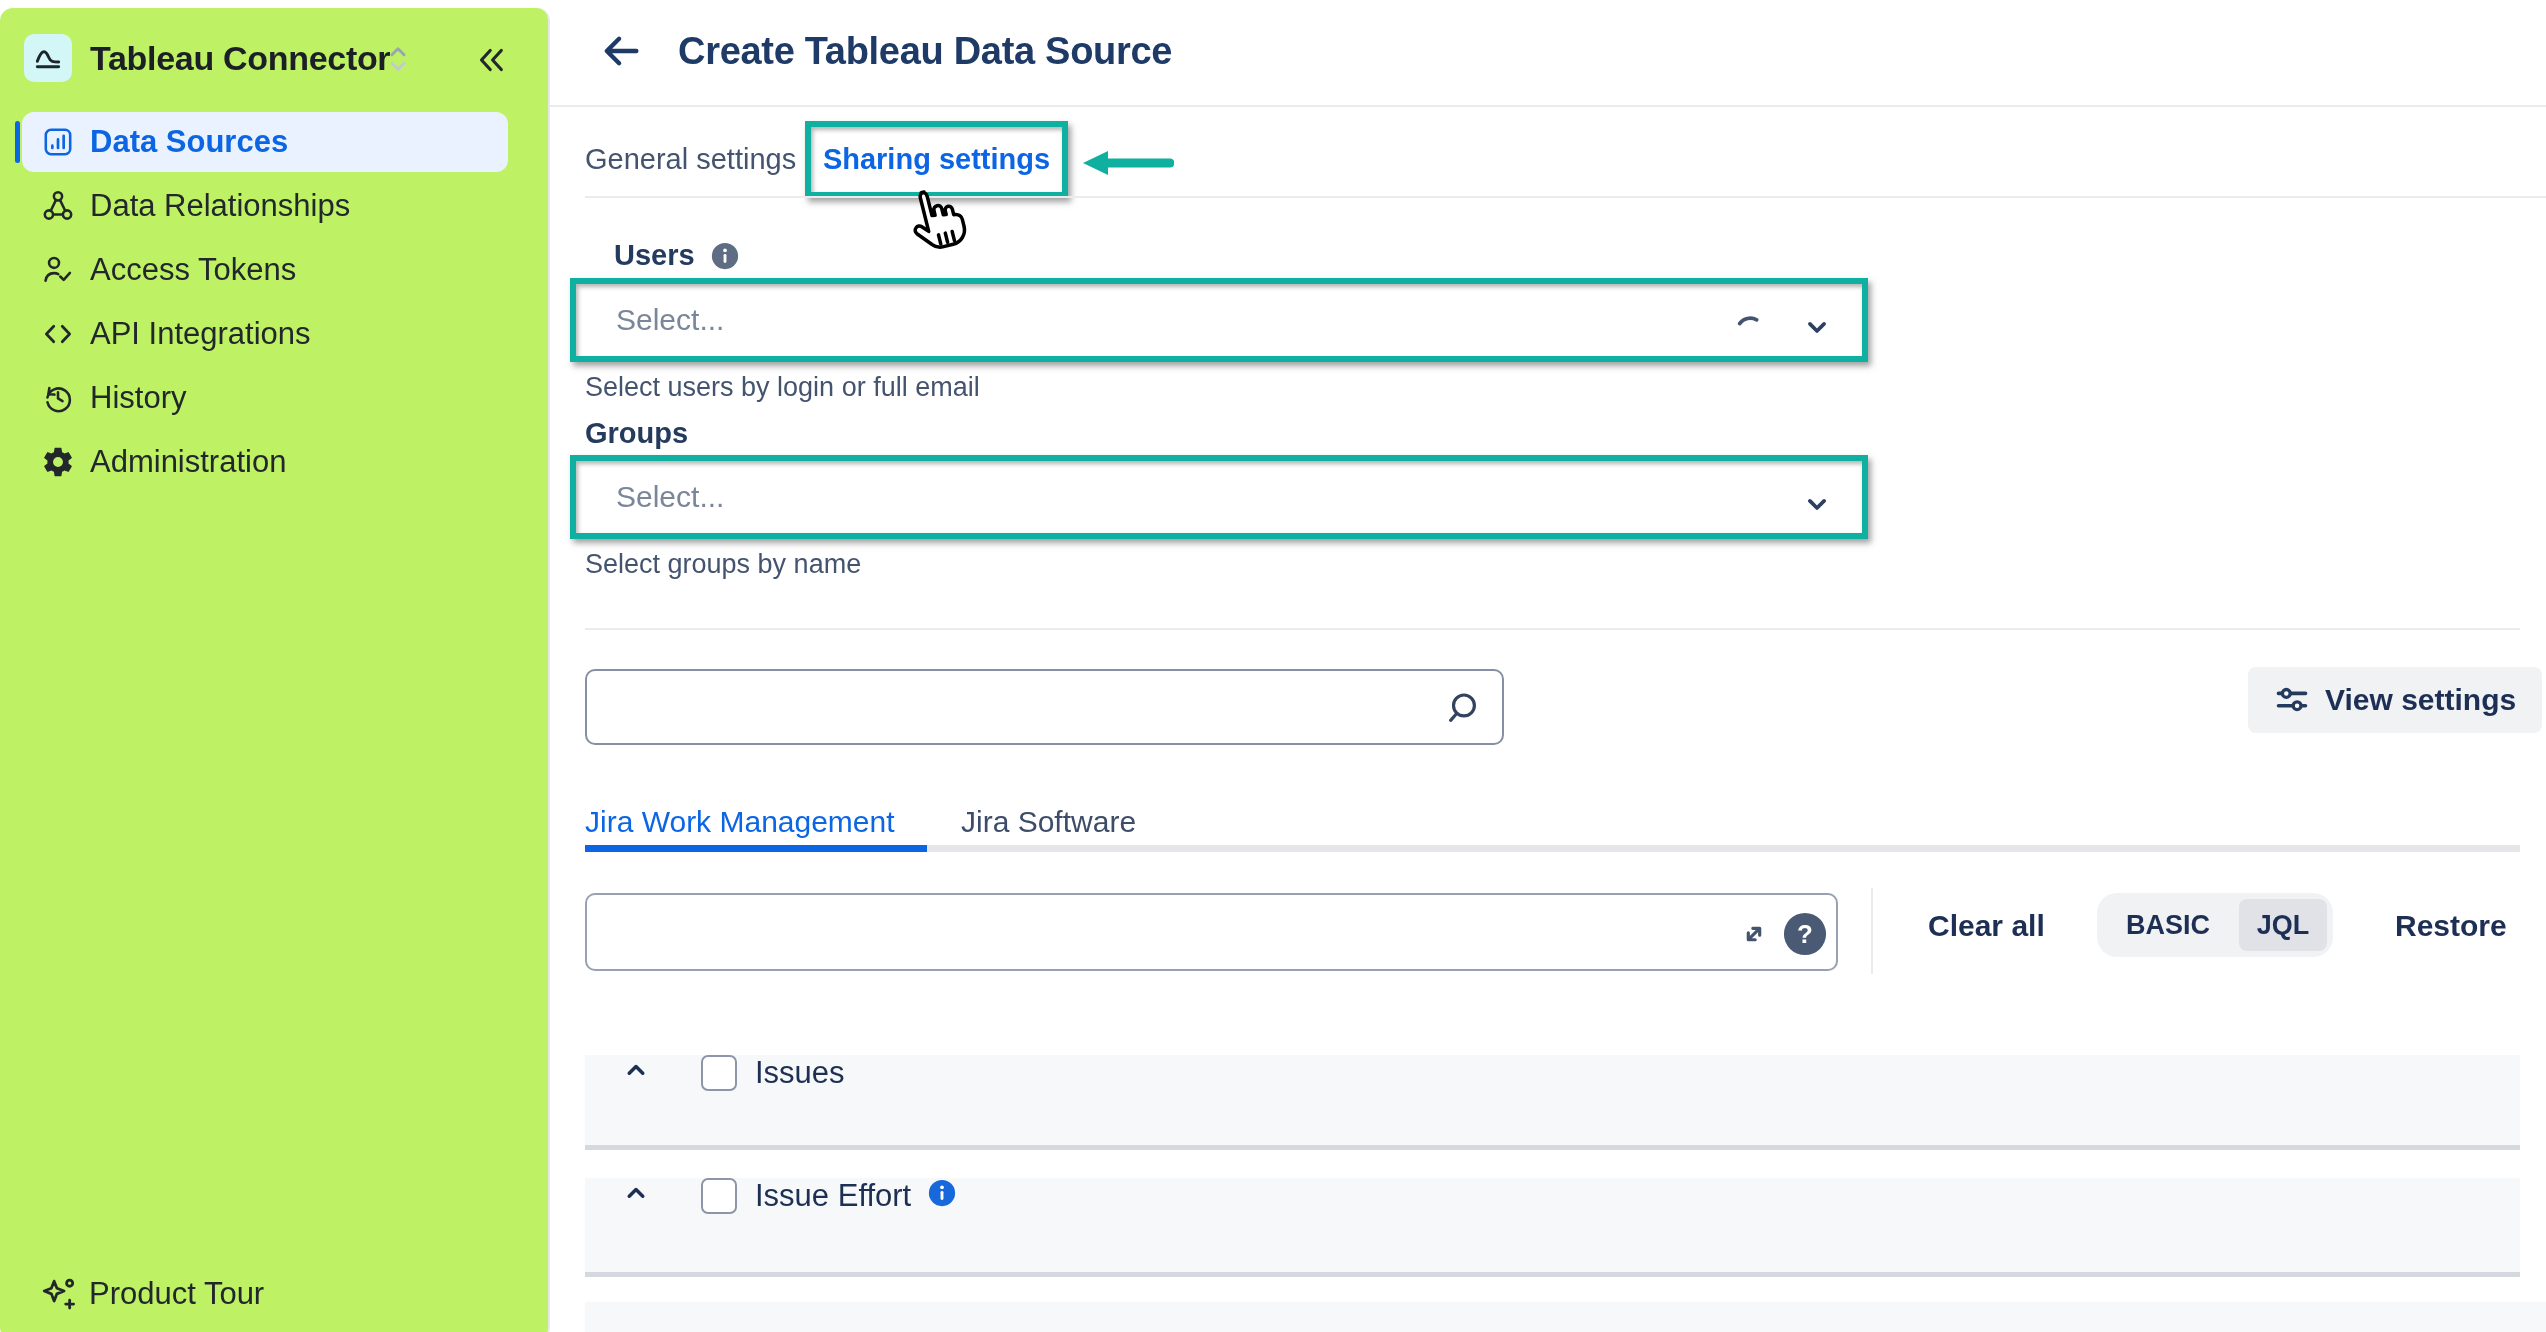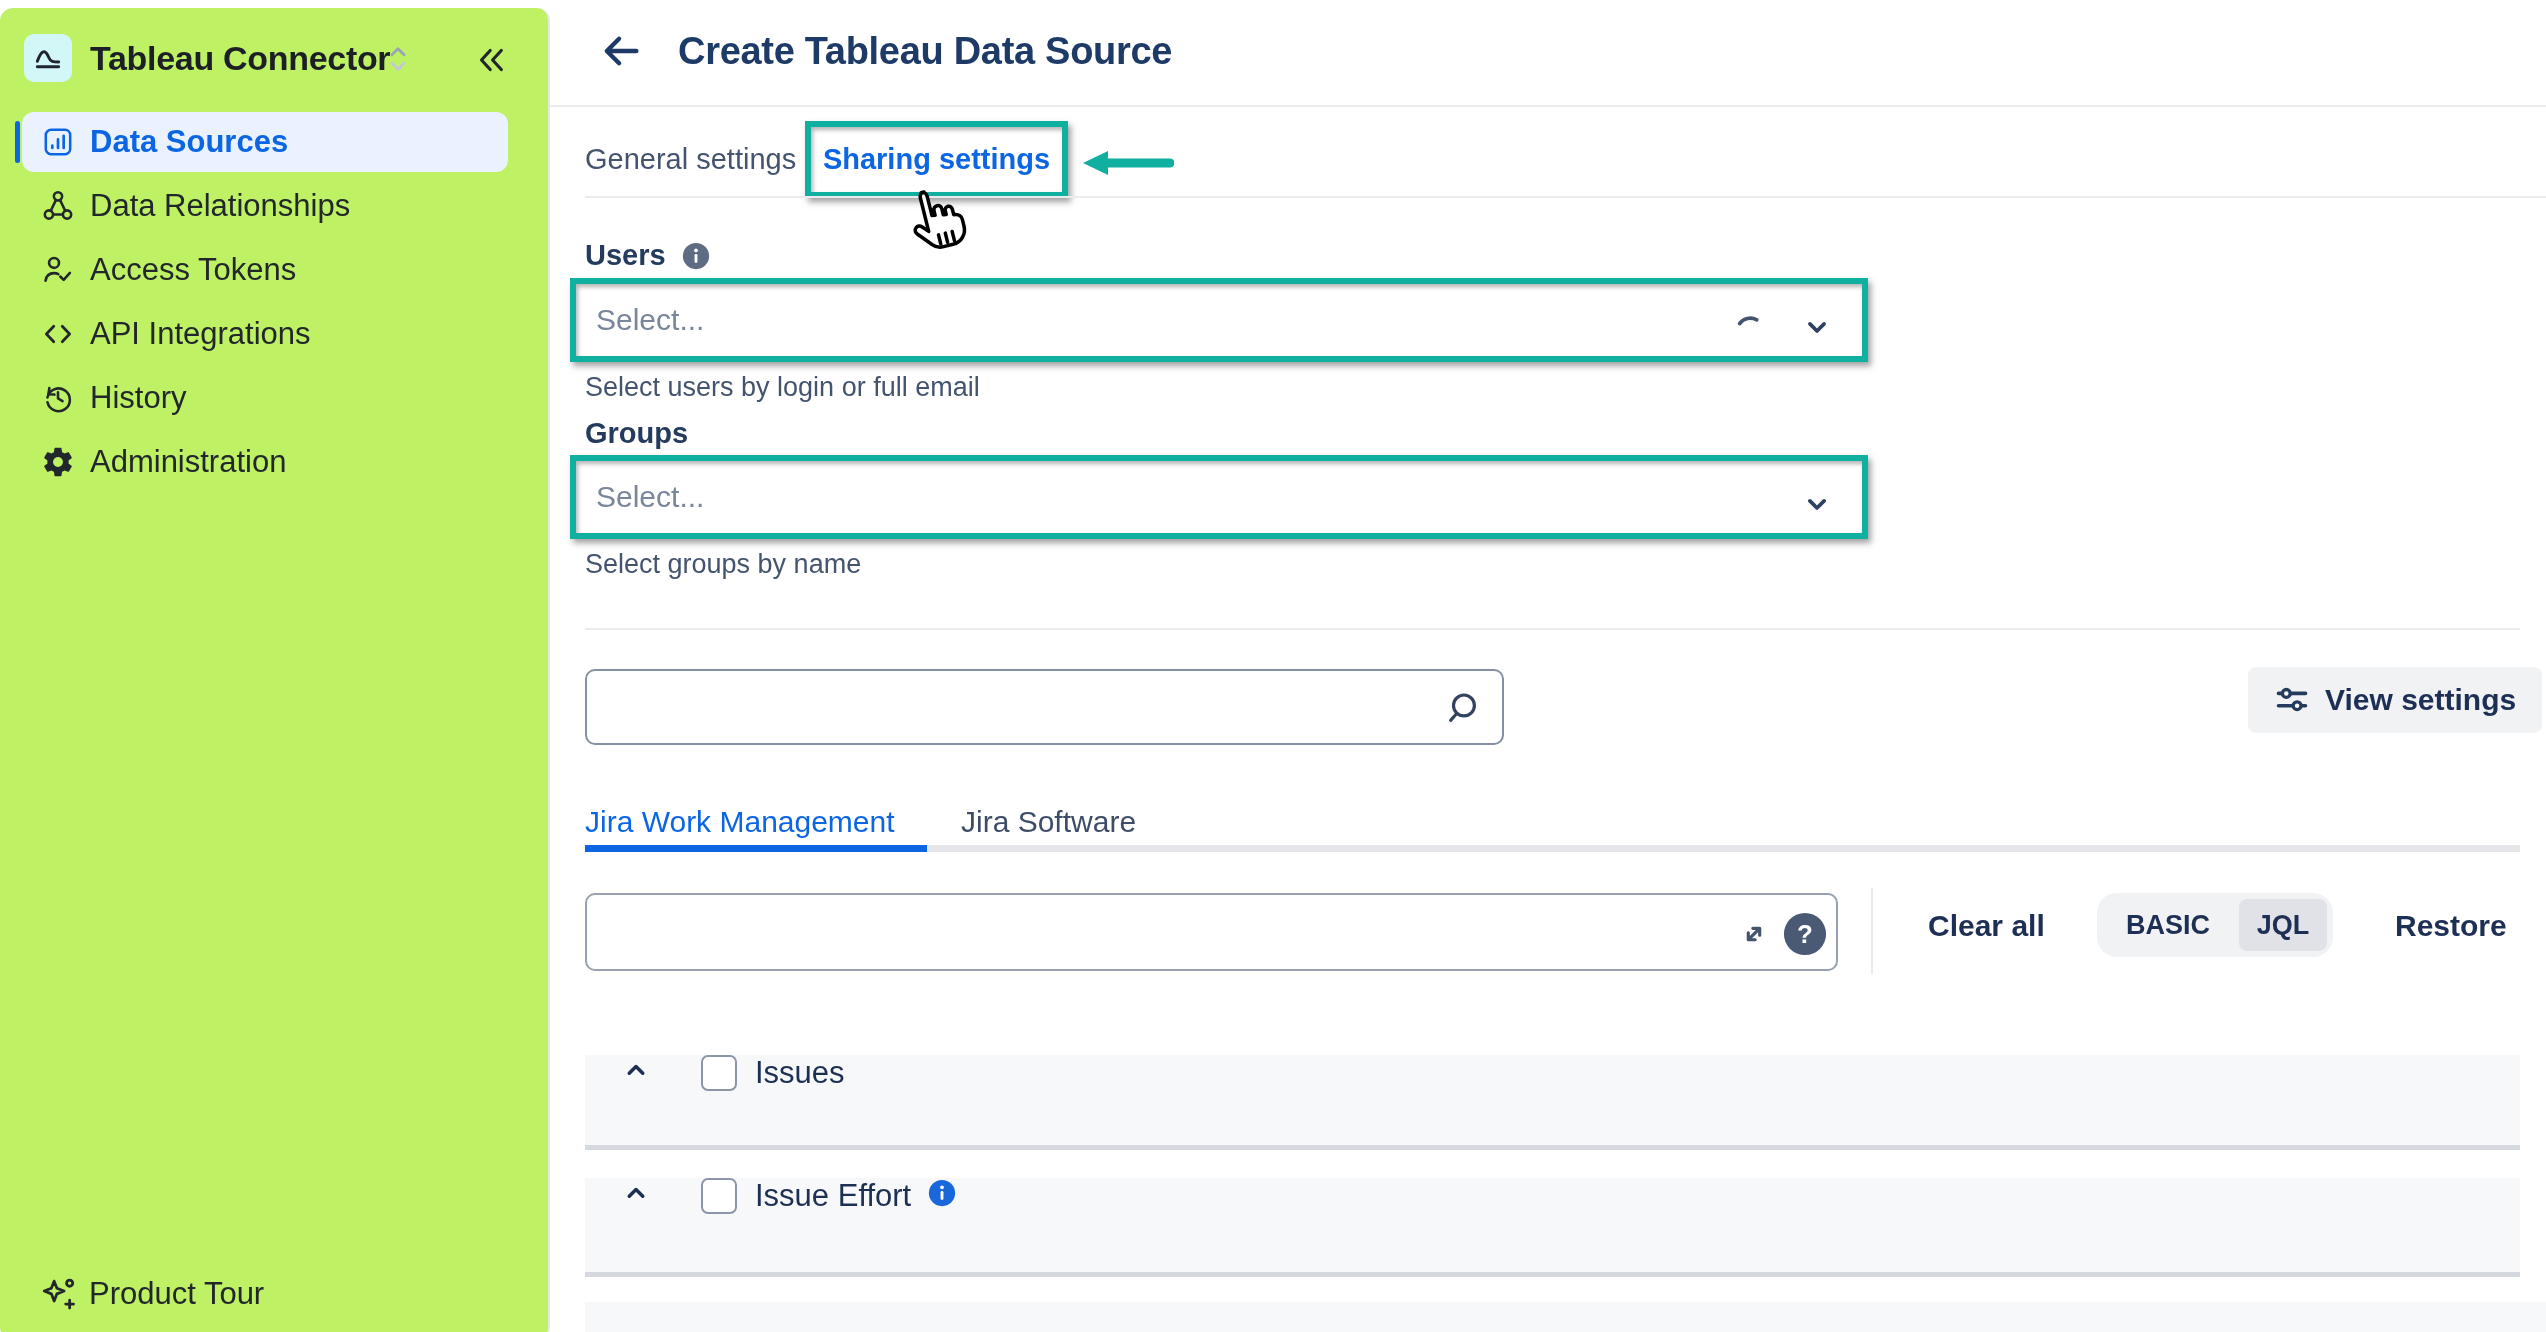--- a/index.html
+++ b/index.html
@@ -39,23 +39,23 @@
   .annot{border:6px solid var(--teal);background:#fff;box-sizing:border-box;
          box-shadow:3px 4px 6px rgba(70,70,70,.5), inset 2px 3px 4px rgba(70,70,70,.4);}
   .sharing-box{left:805px;top:121px;width:263px;height:77px;display:flex;align-items:center;justify-content:center;}
   .tab-sharing-label{font-size:29px;font-weight:600;color:var(--blue);cursor:pointer;}
   .annot-arrow{left:1082px;top:147px;}
   .tabs-underline{left:585px;top:196px;width:1961px;height:2px;background:var(--divider);}
   .hand-cursor{left:906px;top:184px;}
 
   
   .form-label{font-size:29px;font-weight:700;color:#253B5E;display:flex;align-items:center;gap:15px;}
-  .users-label{left:585px;top:239px;align-items:center;}
+  .users-label{left:614px;top:239px;align-items:center;}
   .groups-label{left:585px;top:417px;}
-  .select-box{left:570px;width:1298px;height:84px;display:flex;align-items:center;padding:0 20px;position:absolute;}
+  .select-box{left:570px;width:1298px;height:84px;display:flex;align-items:center;padding:0 40px;position:absolute;}
   .users-box{top:278px;}
   .groups-box{top:455px;}
   .select-placeholder{font-size:30px;color:var(--placeholder);}
   .sel-spinner{position:absolute;right:96px;top:24px;}
   .sel-chevron{position:absolute;right:28px;top:26px;}
   .helper{font-size:27px;color:var(--slate);}
   .users-helper{left:585px;top:372px;}
   .groups-helper{left:585px;top:549px;}
   .div-2{left:585px;top:628px;width:1935px;height:2px;background:var(--divider);}
 

